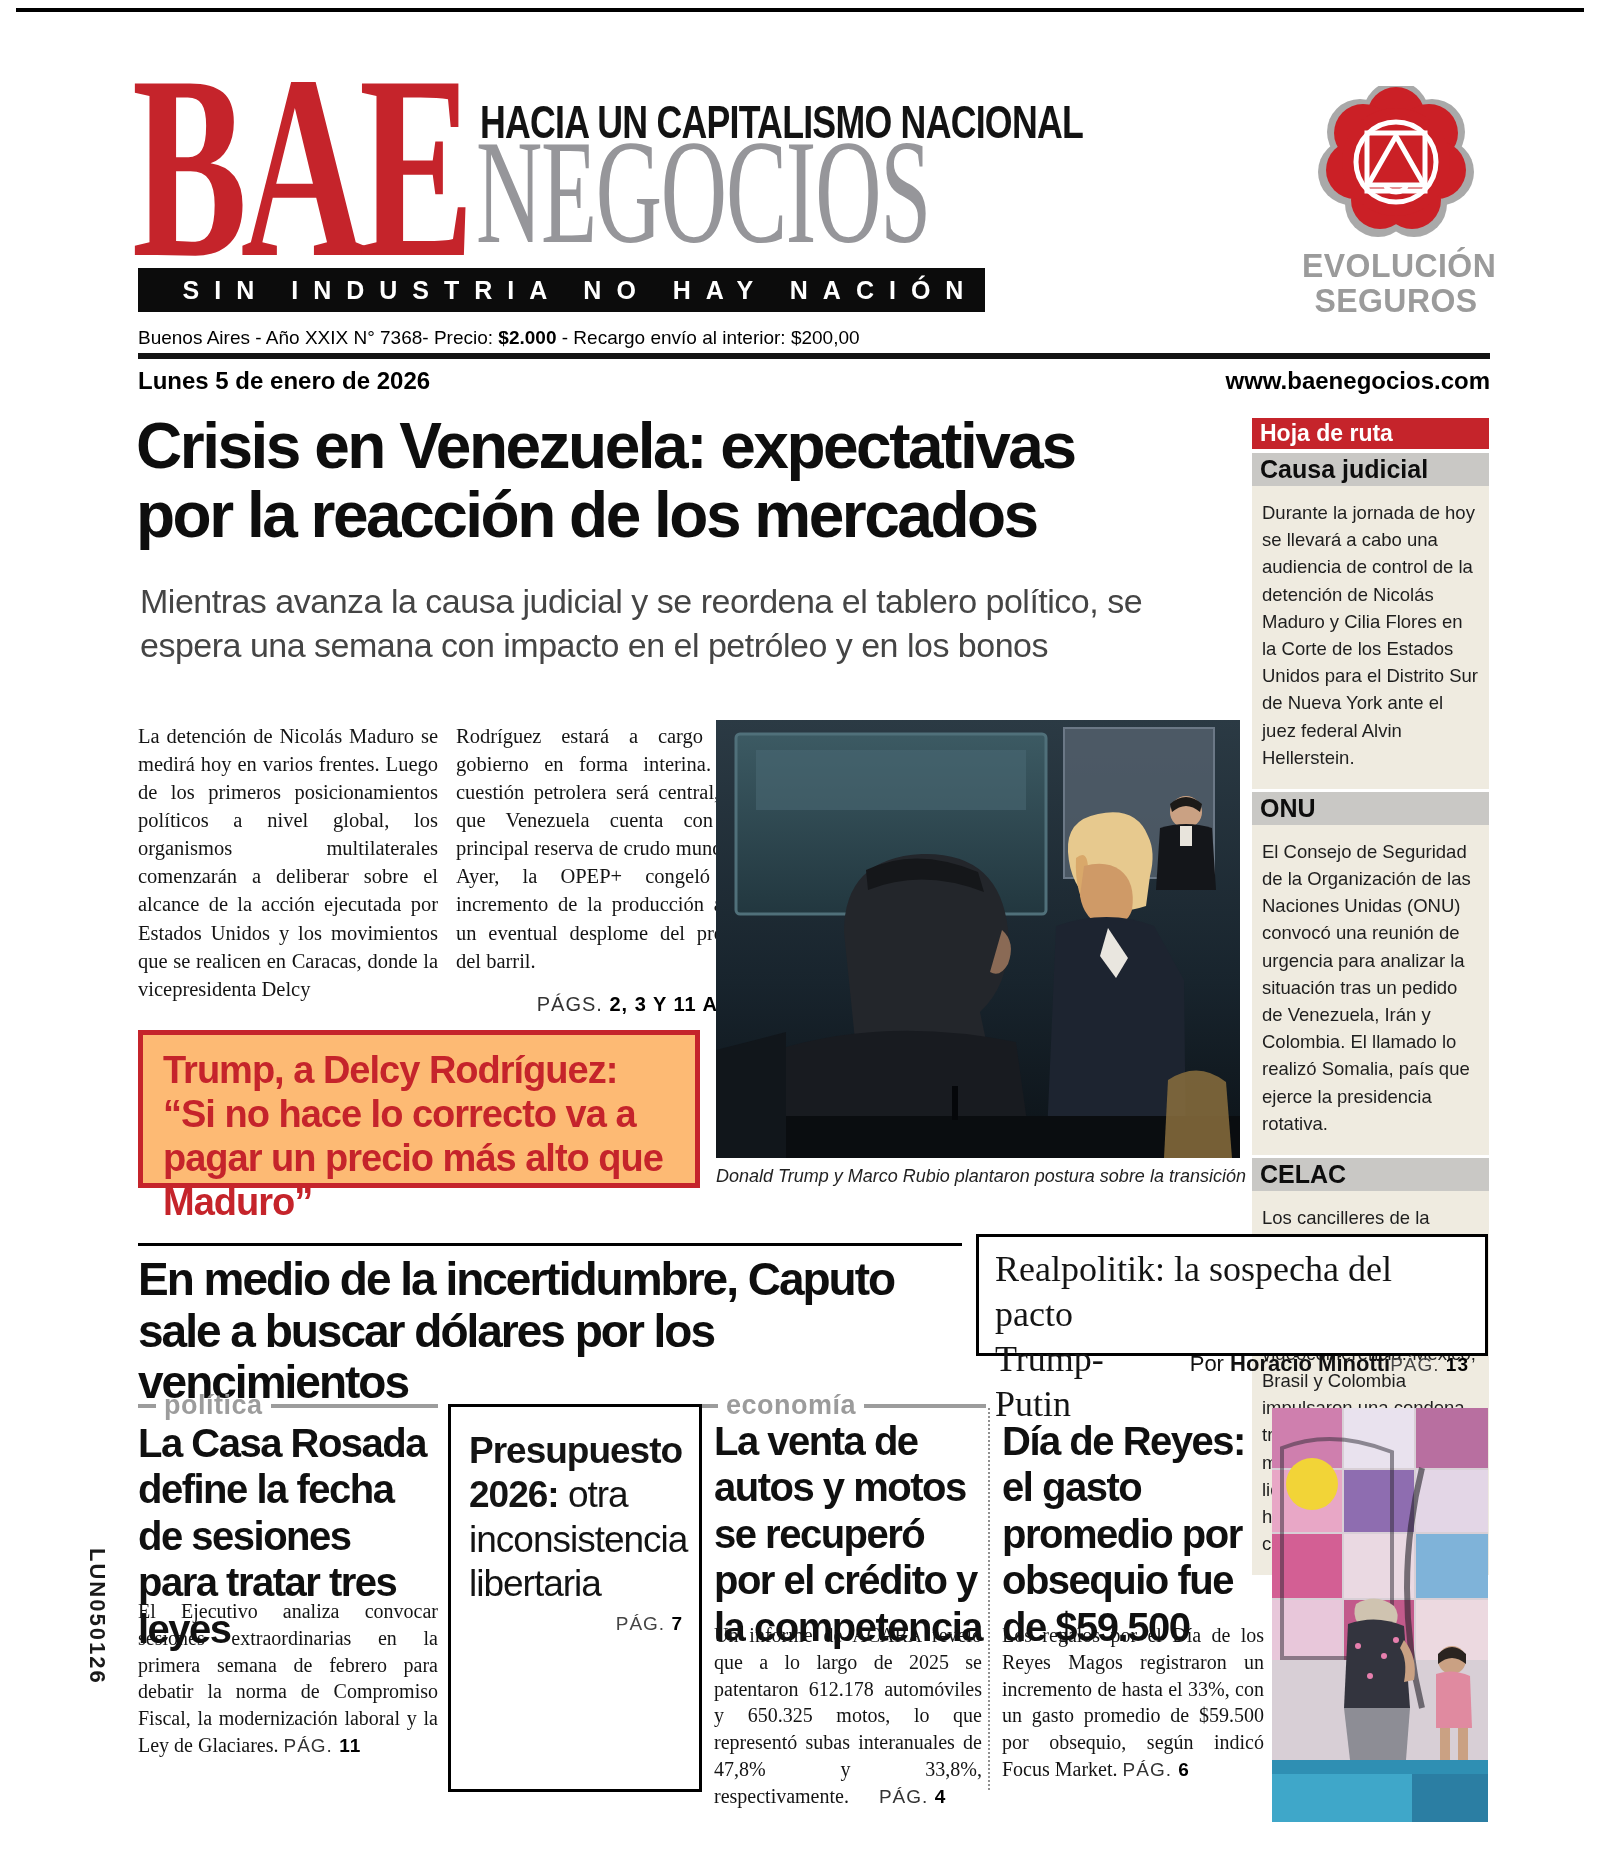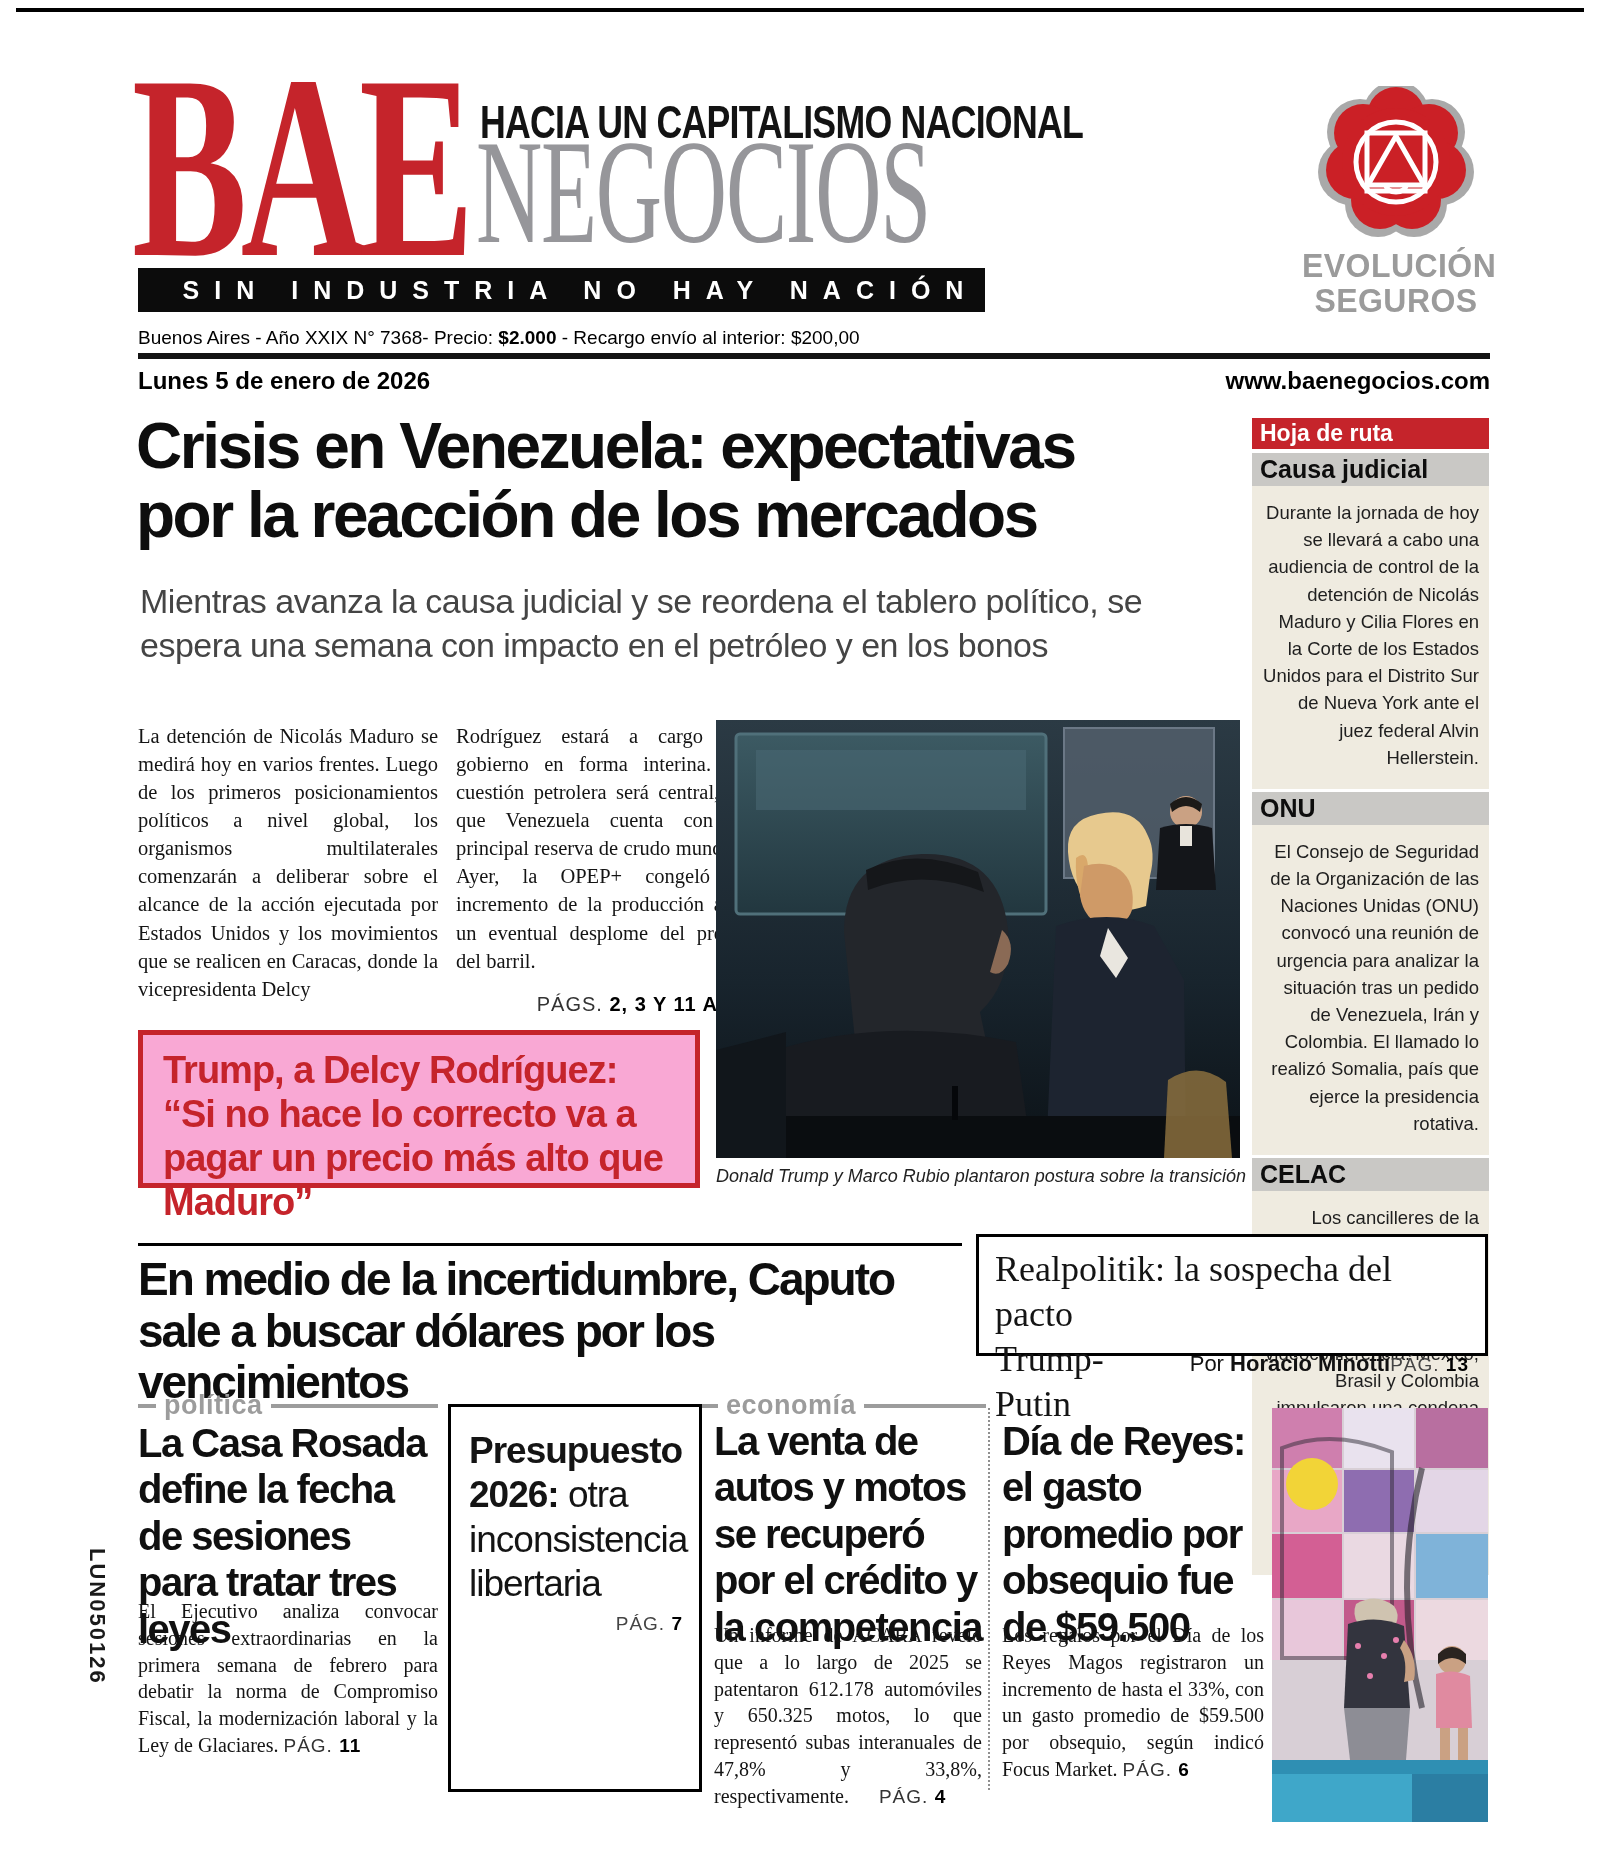--- a/index.html
+++ b/index.html
@@ -52,34 +52,34 @@
   }
   .bodycol { font-family:"Liberation Serif", serif; font-size:20.5px; line-height:1.37;
              text-align:justify; color:#141414; }
   .col1 { left:138px; top:722px; width:300px; }
   .col2 { left:456px; top:722px; width:292px; }
   .pages-line { text-align:right; margin-top:16px; font-family:"Liberation Sans", sans-serif;
                 font-size:20px; color:#333; letter-spacing:1px; }
   .pages-line b { color:#000; font-weight:700; }
   .quote-box {
     left:138px; top:1030px; width:562px; height:158px; border:5px solid #c5242b;
-    padding:13px 20px; background:#f9a8d4;
+    padding:13px 20px; background:#fdba74;
   }
   .quote-box span { color:#c5242b; font-size:38px; font-weight:700; letter-spacing:-1px; line-height:1.16; }
   .lead-photo { left:716px; top:720px; width:524px; height:438px; background:#18222a; }
   .caption { left:716px; top:1166px; width:530px; font-size:18px; font-style:italic; color:#222; }
 
   
   .sidebar { left:1252px; top:418px; width:237px; }
   .sb-title { height:31px; background:#c5242b; color:#fff; font-size:23px; font-weight:700;
               padding:2px 0 0 8px; margin-bottom:4px; }
   .sb-head { height:33px; background:#c9c8c5; color:#0d0d0d; font-size:25px; font-weight:800;
              padding:2px 0 0 8px; }
   .sb-body { background:#efebe0; padding:13px 10px 18px 10px; font-size:18.5px; line-height:1.47;
-             color:#1e1e1e; margin-bottom:3px;text-align:right; }
+             color:#1e1e1e; margin-bottom:3px; }
 
   
   .mid-rule { left:138px; top:1243px; width:824px; height:3px; background:#000; }
   .headline2 {
     left:138px; top:1254px; width:835px; font-size:46px; font-weight:700;
     letter-spacing:-2px; line-height:1.12; color:#0e0e0e;
   }
   .opinion-box { left:976px; top:1234px; width:512px; height:122px; border:3px solid #000;
                  padding:10px 16px 0 16px; background:#fff; }
   .op-title { font-family:"Liberation Serif", serif; font-size:36px; color:#141414; line-height:1.25; }

